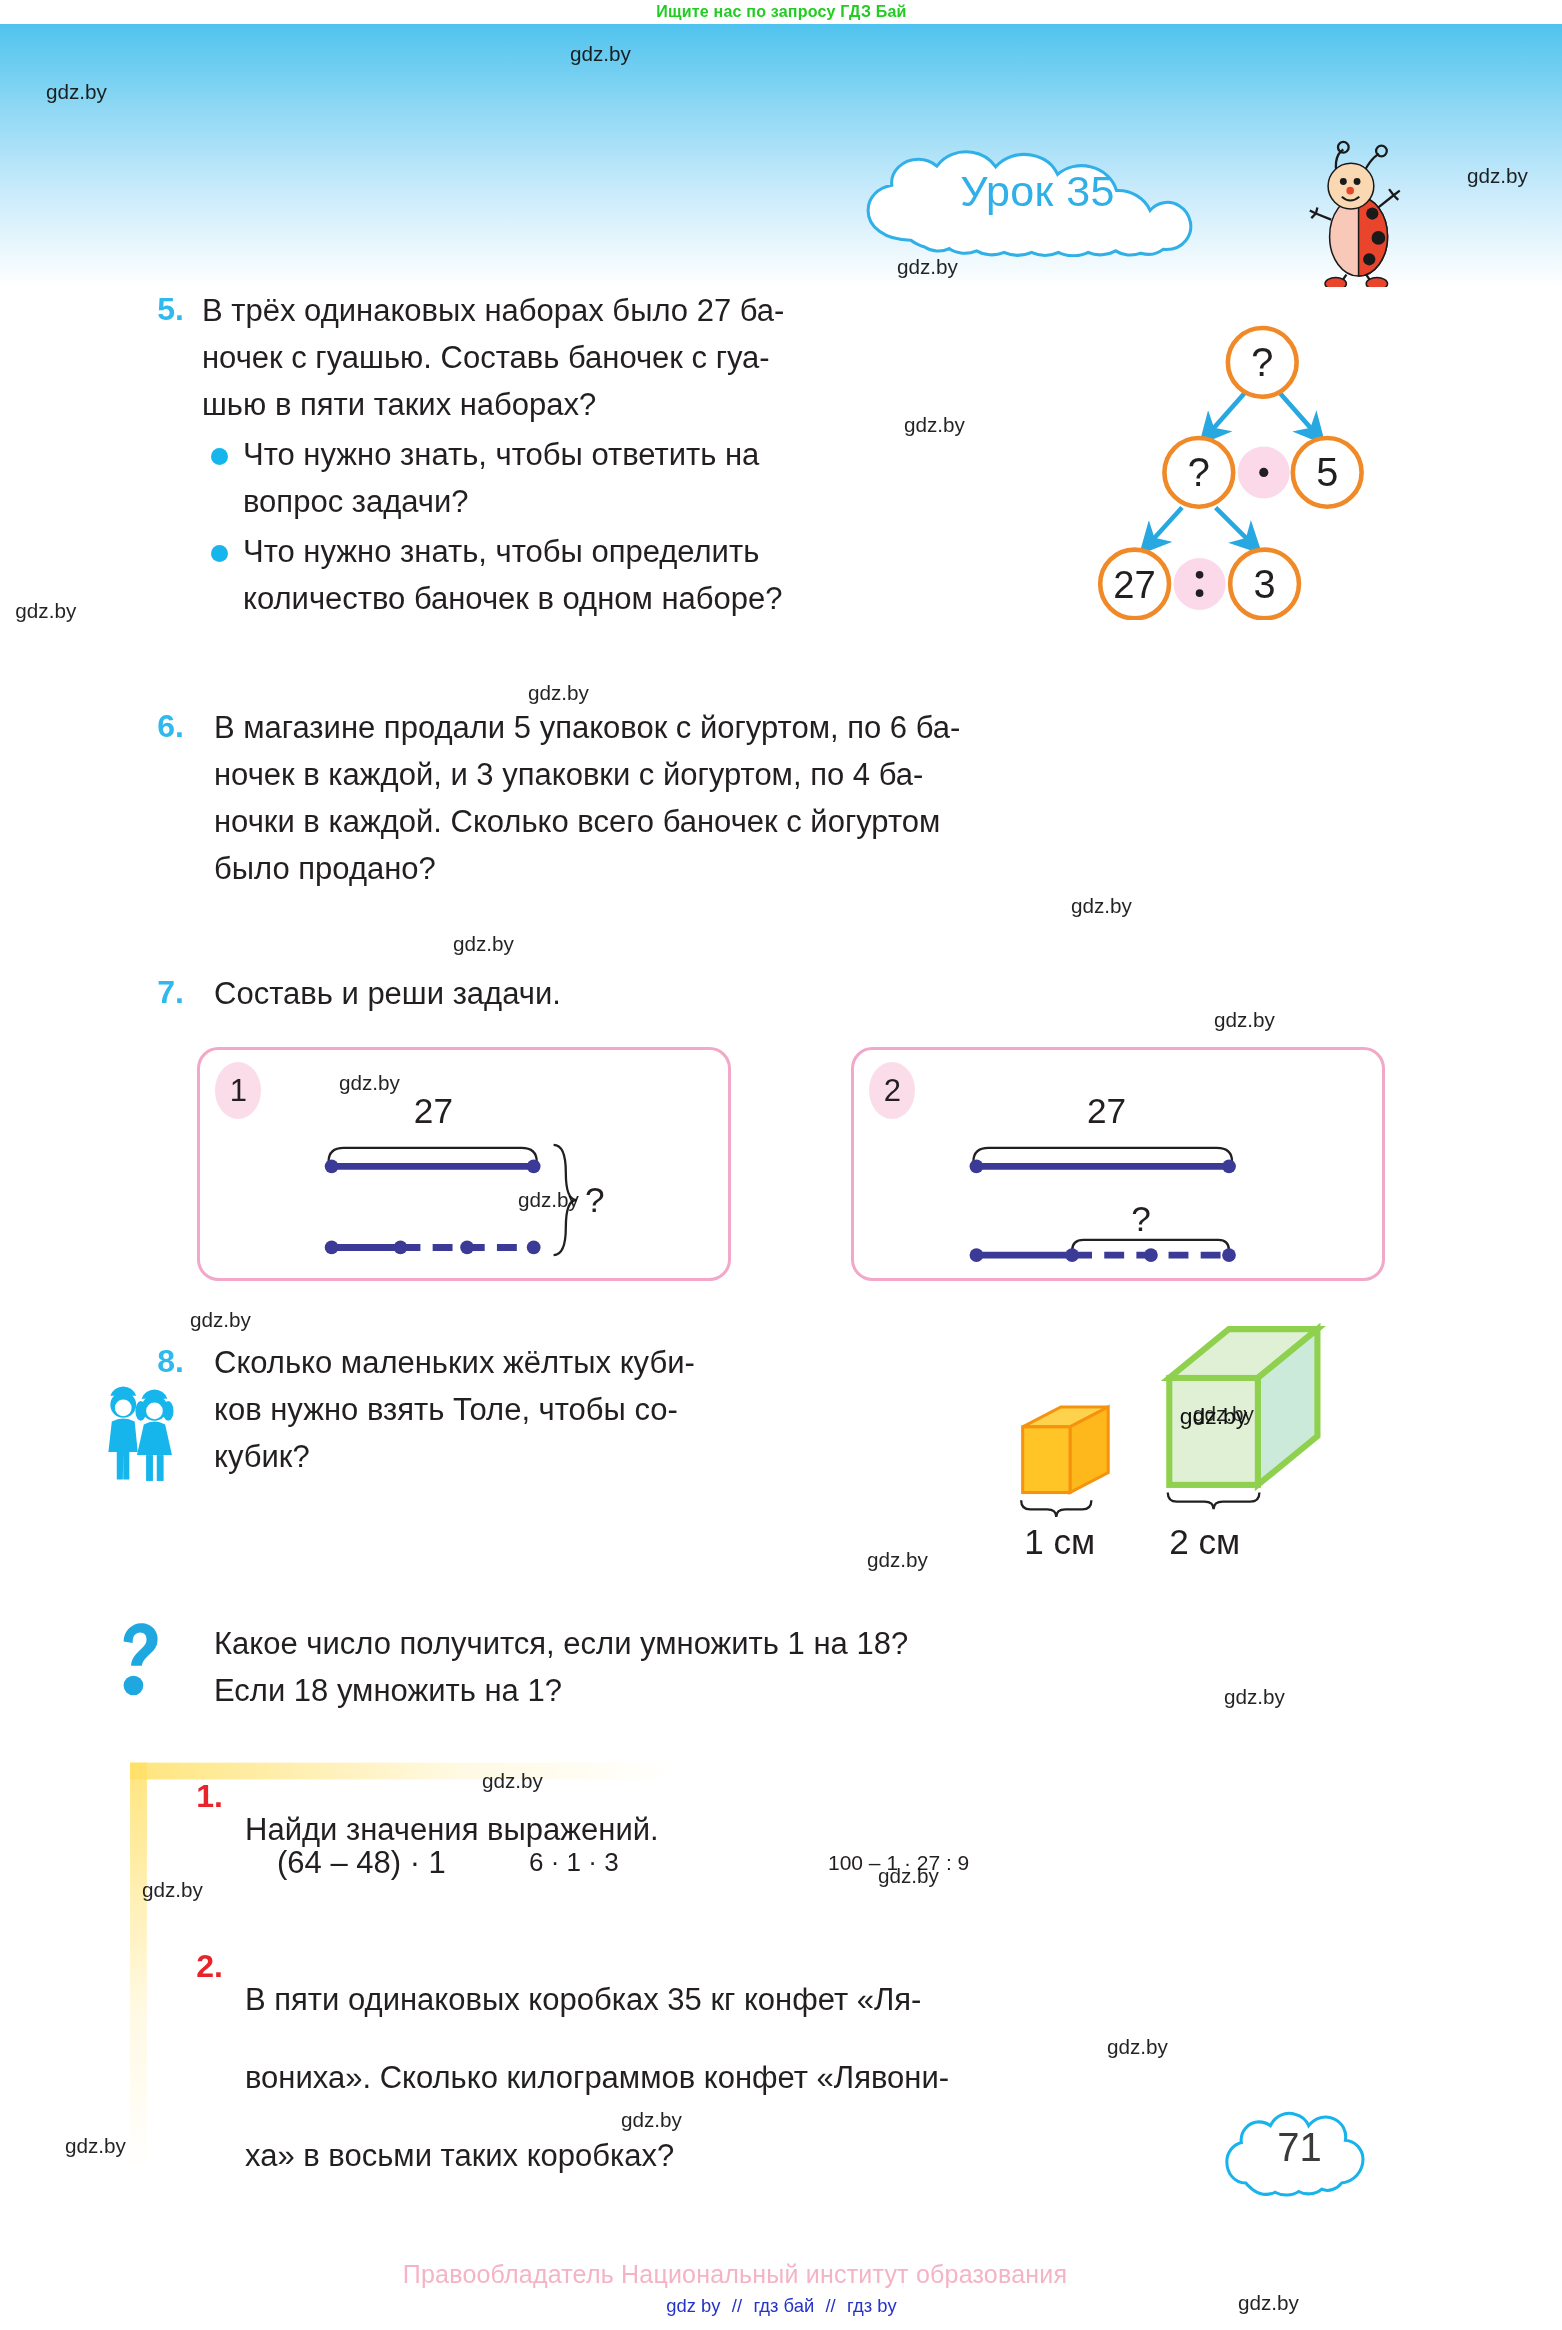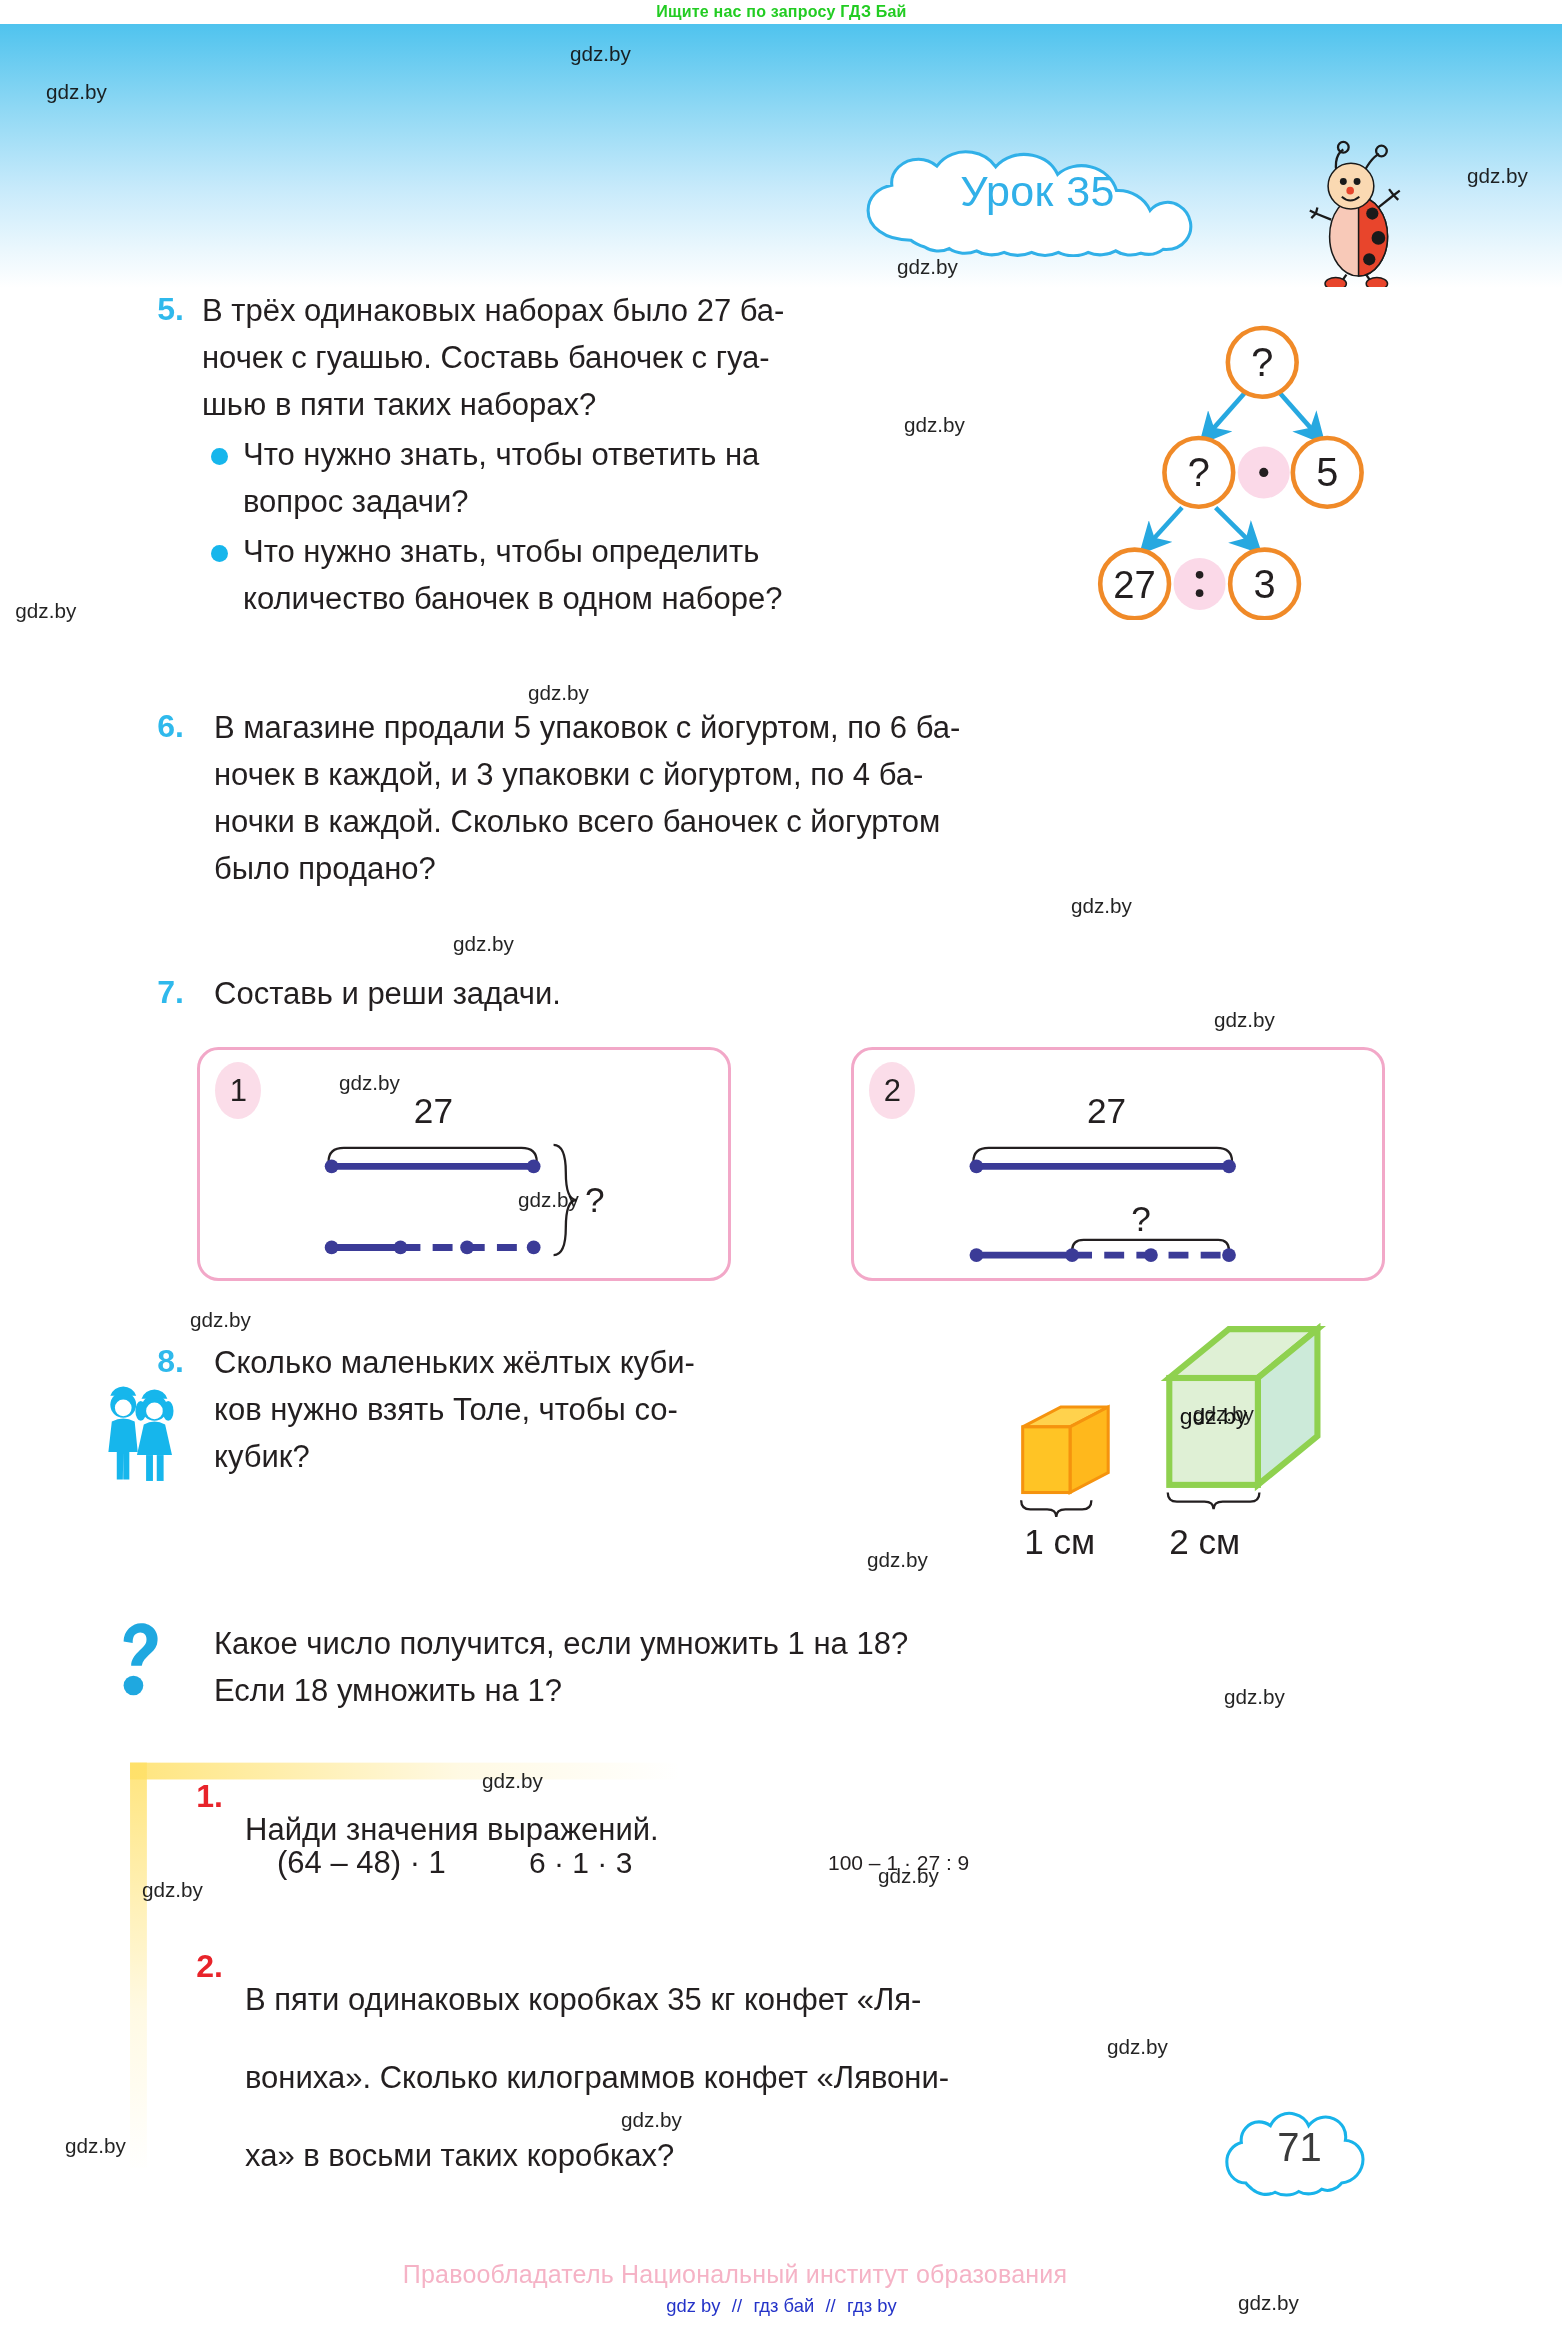--- a/index.html
+++ b/index.html
@@ -346,21 +346,21 @@
       <line x1="8" y1="8" x2="8" y2="540" stroke="url(#fadeV)" stroke-width="13" stroke-dasharray="20 16" stroke-linecap="round"></line>
     </svg>
   </div>
 
   <div class="hwnum" style="left:177px;top:1778px;">1.</div>
   <div class="hwbody" style="left:245px;top:1775px;width:995px;">
     <p>Найди значения выражений.</p>
   </div>
   <div style="position:absolute;left:277px;top:1838px;width:1132px;height:49px;display:flex;align-items:center;">
     <span style="font-size:31px;width:252px;display:inline-block;">(64 – 48) · 1</span>
-    <span style="font-size:30px;width:207px;display:inline-block;">6 · 1 · 3</span>
+    <span style="font-size:26px;width:207px;display:inline-block;">6 · 1 · 3</span>
     <span style="font-size:21px;display:inline-block;margin-left:92px;">100 – 1 · 27 : 9</span>
   </div>
 
   <div class="hwnum" style="left:177px;top:1948px;">2.</div>
   <div class="hwbody" style="left:245px;top:1945px;width:1010px;">
     <p>В пяти одинаковых коробках 35 кг конфет «Ля-</p>
     <p>вониха». Сколько килограммов конфет «Лявони-</p>
     <p>ха» в восьми таких коробках?</p>
   </div>
 

